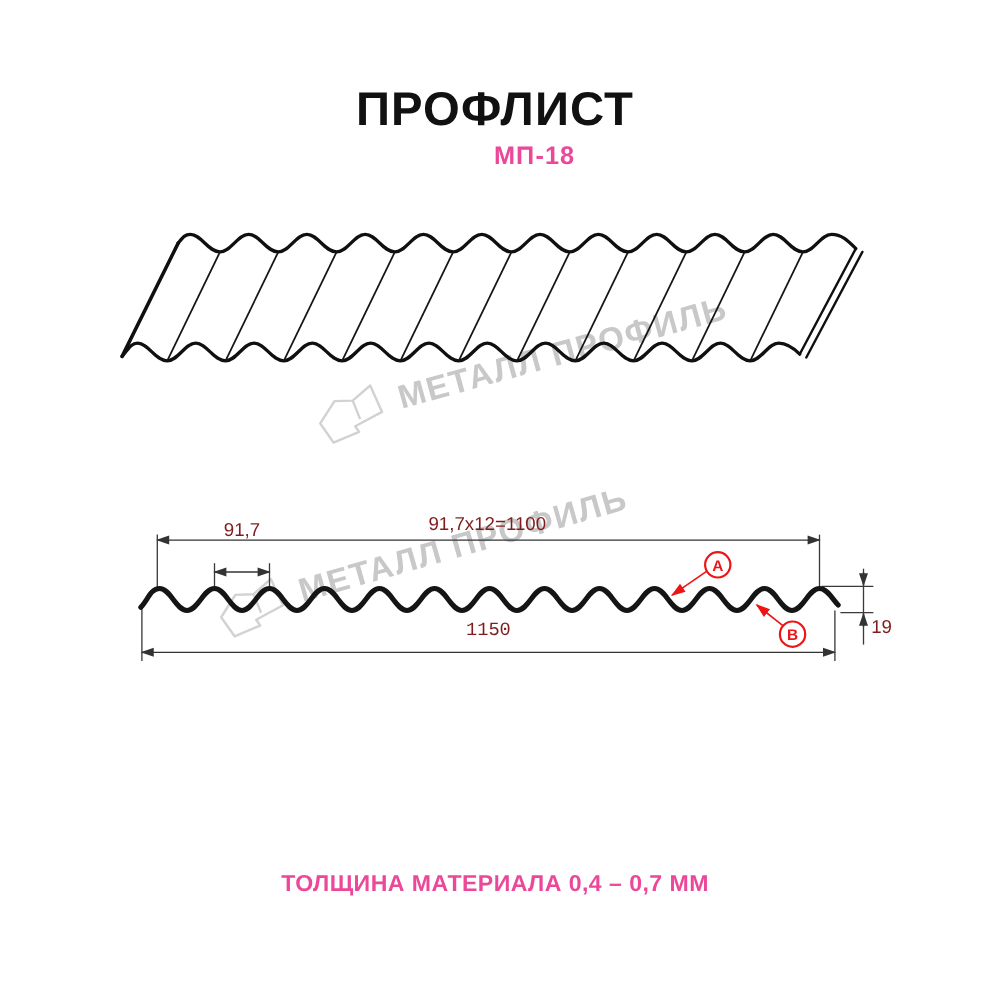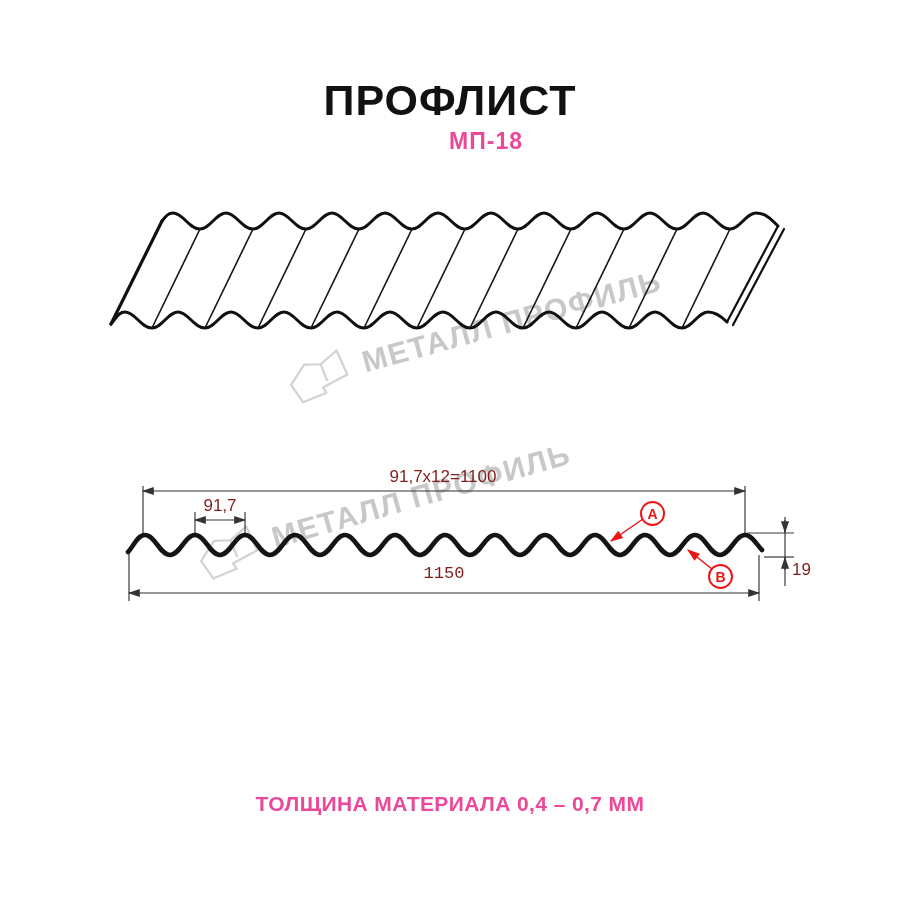--- a/index.html
+++ b/index.html
@@ -43,21 +43,21 @@
 
   
   .sheet3d{left:0;top:195px;z-index:2;}
   .section{left:0;top:450px;z-index:3;}
 
   
   .dim{
     font-size:17px;color:#7f1d1d;white-space:nowrap;z-index:5;
   }
   .lbl-top{left:443px;top:467px;transform:translateX(-50%);}
-  .lbl-pitch{left:220px;top:496px;transform:translateX(-50%);}
+  .lbl-pitch{left:220px;top:472px;transform:translateX(-50%);}
   .lbl-width{left:444px;top:564px;transform:translateX(-50%);font-family:Liberation Mono, monospace;}
   .lbl-height{left:792px;top:560px;}
 
   
   .callout{
     width:21px;height:21px;border:2.5px solid #ee1414;border-radius:50%;
     display:flex;align-items:center;justify-content:center;
     font-size:14px;font-weight:600;color:#ee1414;z-index:5;background:transparent;
   }
   .callout-a{left:640px;top:501px;}

